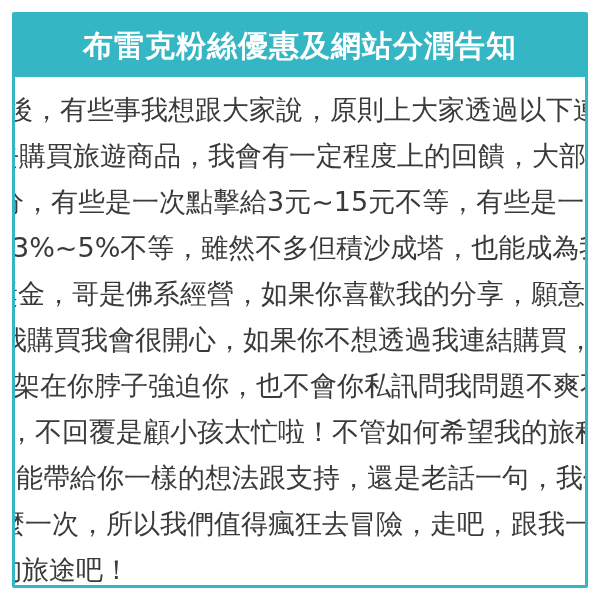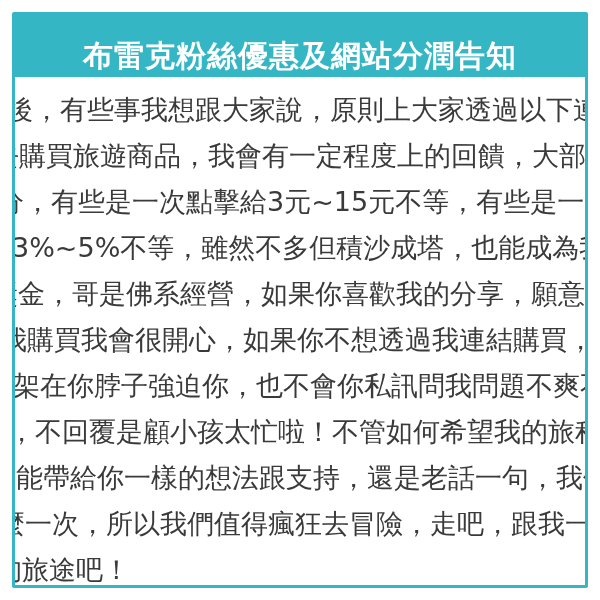--- a/index.html
+++ b/index.html
@@ -28,21 +28,21 @@
     box-sizing: border-box;
     background: #ffffff;
     border: 3px solid #35b6c4;
     border-radius: 2px;
     overflow: hidden;
   }
   .header {
     height: 62px;
     background: #35b6c4;
     display: flex;
-    align-items: flex-end;
+    align-items: center;
     justify-content: center;
     box-sizing: border-box;
   }
   .header-title {
     color: #ffffff;
     font-size: 30px;
     font-weight: bold;
     letter-spacing: 1px;
     white-space: nowrap;
     text-align: center;

